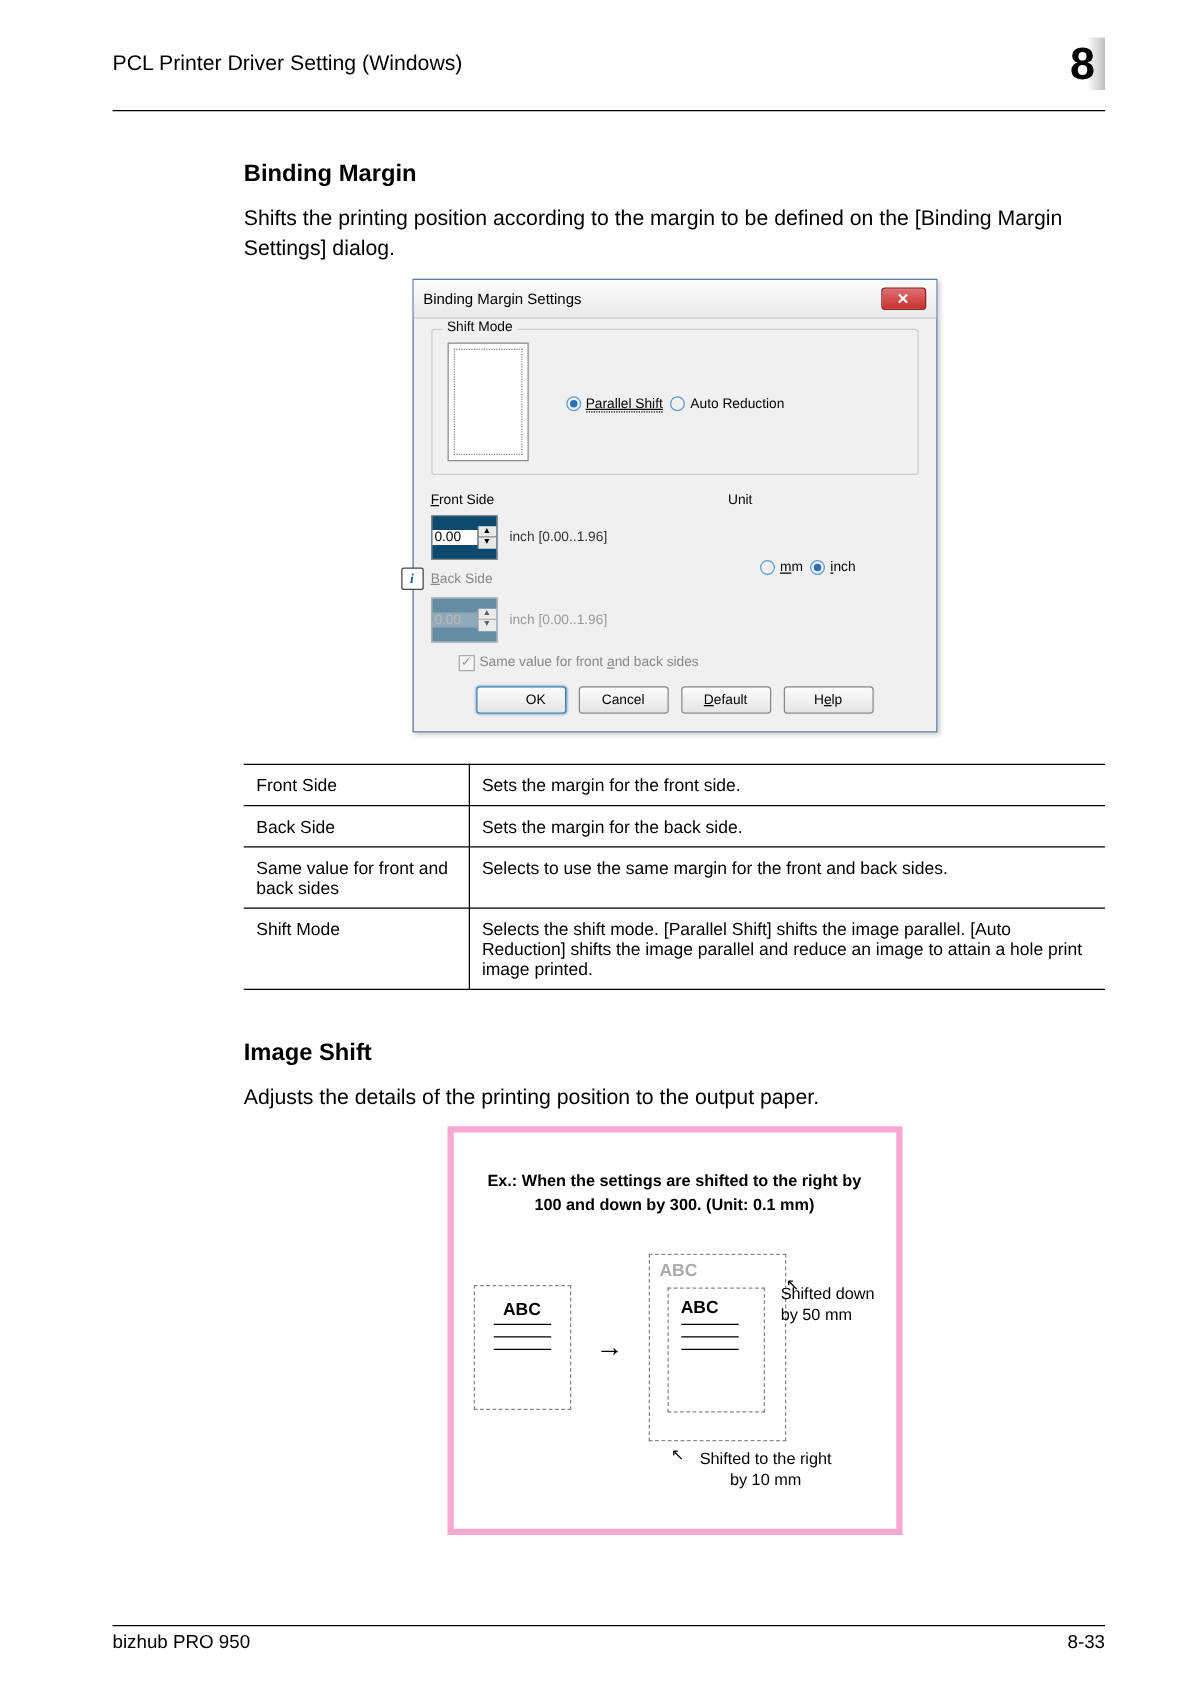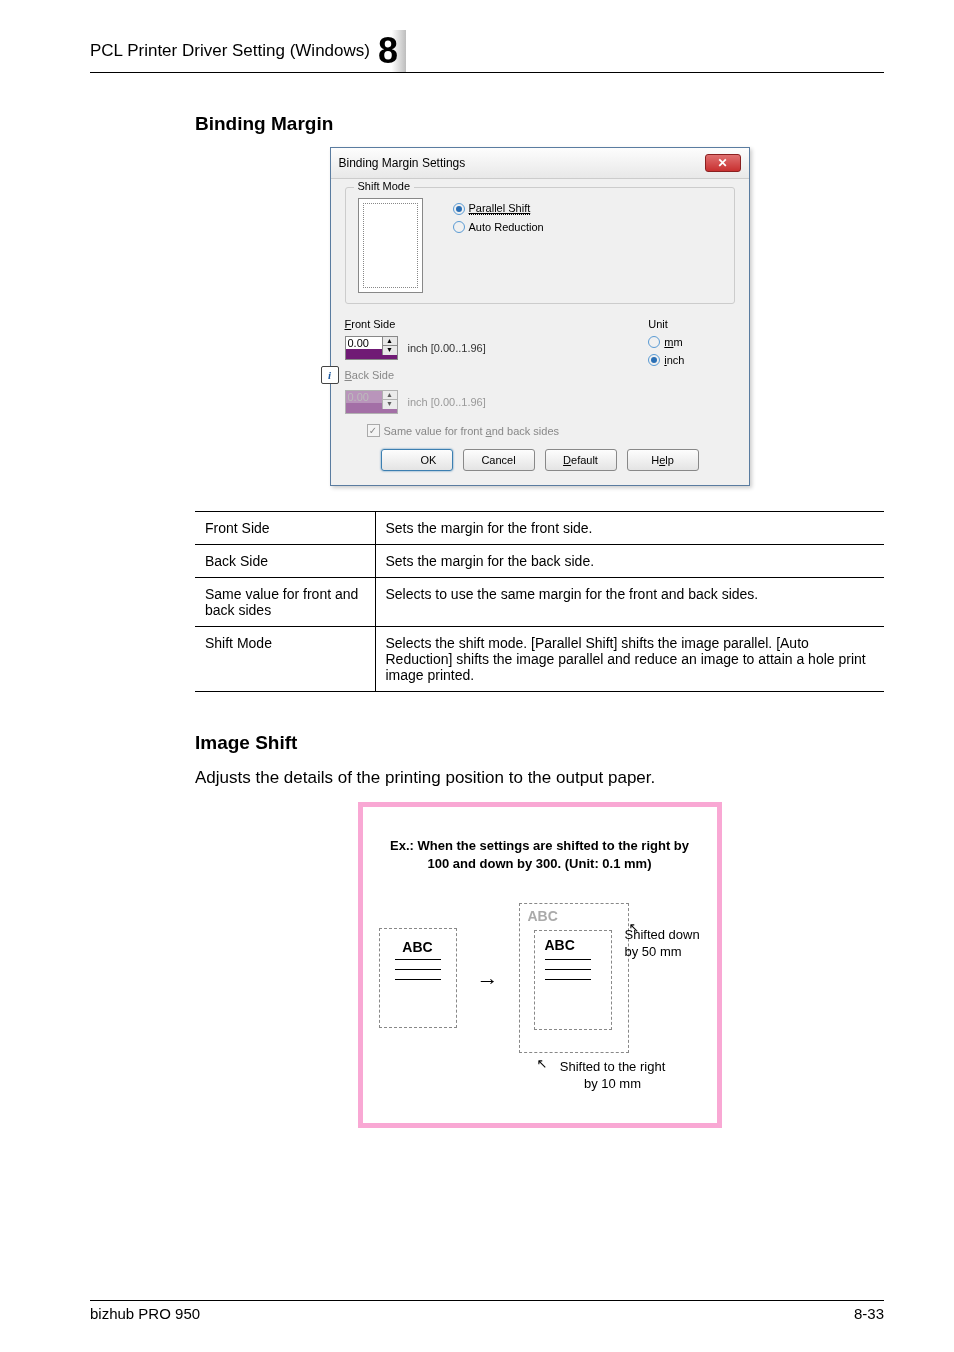--- a/index.html
+++ b/index.html
@@ -7,24 +7,24 @@
       font-family: Arial, Helvetica, sans-serif;
       background: #fff;
       width: 954px;
       height: 1352px;
       position: relative;
       color: #000;
     }
     .page { padding: 30px 70px 30px 90px; }
     .header-line {
       display: flex;
-      justify-content: flex-start;
+      justify-content: space-between;
       align-items: center;
       border-bottom: 1px solid #000;
-      padding-bottom: 0;
+      padding-bottom: 16px;
       margin-bottom: 20px;
     }
     .header-title { font-size: 17px; font-weight: normal; }
     .chapter-badge {
       font-size: 36px;
       font-weight: bold;
       padding: 0 8px;
       background: linear-gradient(to right, #fff 0%, #fff 60%, #bdbdbd 100%);
       position: relative;
     }
@@ -73,36 +73,36 @@
       background: #f0f0f0; padding: 0 4px; font-size: 11px;
     }
     .shift-row { display: flex; gap: 30px; }
     .preview-box {
       width: 65px; height: 95px;
       border: 1px solid #888;
       background: #fff;
       position: relative;
     }
     .preview-inner { position: absolute; inset: 4px; border: 1px dotted #888; }
-    .radios { display: flex; flex-direction: column; gap: 6px; padding-top: 4px; }
+    .radios { display: flex; flex-direction: row; gap: 6px; padding-top: 4px; }
     .radio-row { display: flex; align-items: center; gap: 4px; }
     .radio-dot {
       width: 12px; height: 12px; border-radius: 50%;
       border: 1px solid #5a9bd4;
       display: inline-flex; align-items: center; justify-content: center;
     }
     .radio-dot.sel::after { content: ""; width: 6px; height: 6px; border-radius: 50%; background: #2a6fb5; }
     .underline-dotted { border-bottom: 1px dotted #000; }
     .fb-area { display: flex; justify-content: space-between; padding: 4px 0 2px 0; }
     .fb-left { display: flex; flex-direction: column; gap: 6px; }
-    .fb-right { display: flex; flex-direction: column; gap: 6px; padding-right: 50px; }
+    .fb-right { display: flex; flex-direction: row; gap: 6px; padding-right: 50px; }
     .label-u { text-decoration: underline; text-decoration-style: solid; }
     .spinner {
-      display: inline-flex; align-items: flex-start;
-      border: 1px solid #888; background: #701a75; height: 24px;
+      display: inline-flex; align-items: center;
+      border: 1px solid #888; background: #0c4a6e; height: 36px;
     }
     .spinner input {
       width: 36px; border: none; font-size: 11px; padding: 0 2px;
       text-align: left; outline: none;
     }
     .spinner-btns { display: flex; flex-direction: column; border-left: 1px solid #888; }
     .spinner-btns div { width: 14px; height: 9px; font-size: 7px; text-align: center; line-height: 8px; background: #e8e8e8; }
     .spinner-btns div:first-child { border-bottom: 1px solid #888; }
     .range { color: #333; }
     .range.disabled { color: #999; }
@@ -164,20 +164,21 @@
 <body>
 
 <div class="page">
   <div class="header-line">
     <span class="header-title">PCL Printer Driver Setting (Windows)</span>
     <span class="chapter-badge">8</span>
   </div>
 
   <div class="content">
     <div class="h-title">Binding Margin</div>
+    <div class="body-text">Shifts the printing position according to the margin to be defined on the [Binding Margin Settings] dialog.</div>
 
     <div class="dialog">
       <div class="dlg-title">
         <span class="dlg-title-text">Binding Margin Settings</span>
         <div class="close-btn">
           <span>✕</span>
         </div>
       </div>
       <div class="dlg-body">
         <div class="fieldset">

